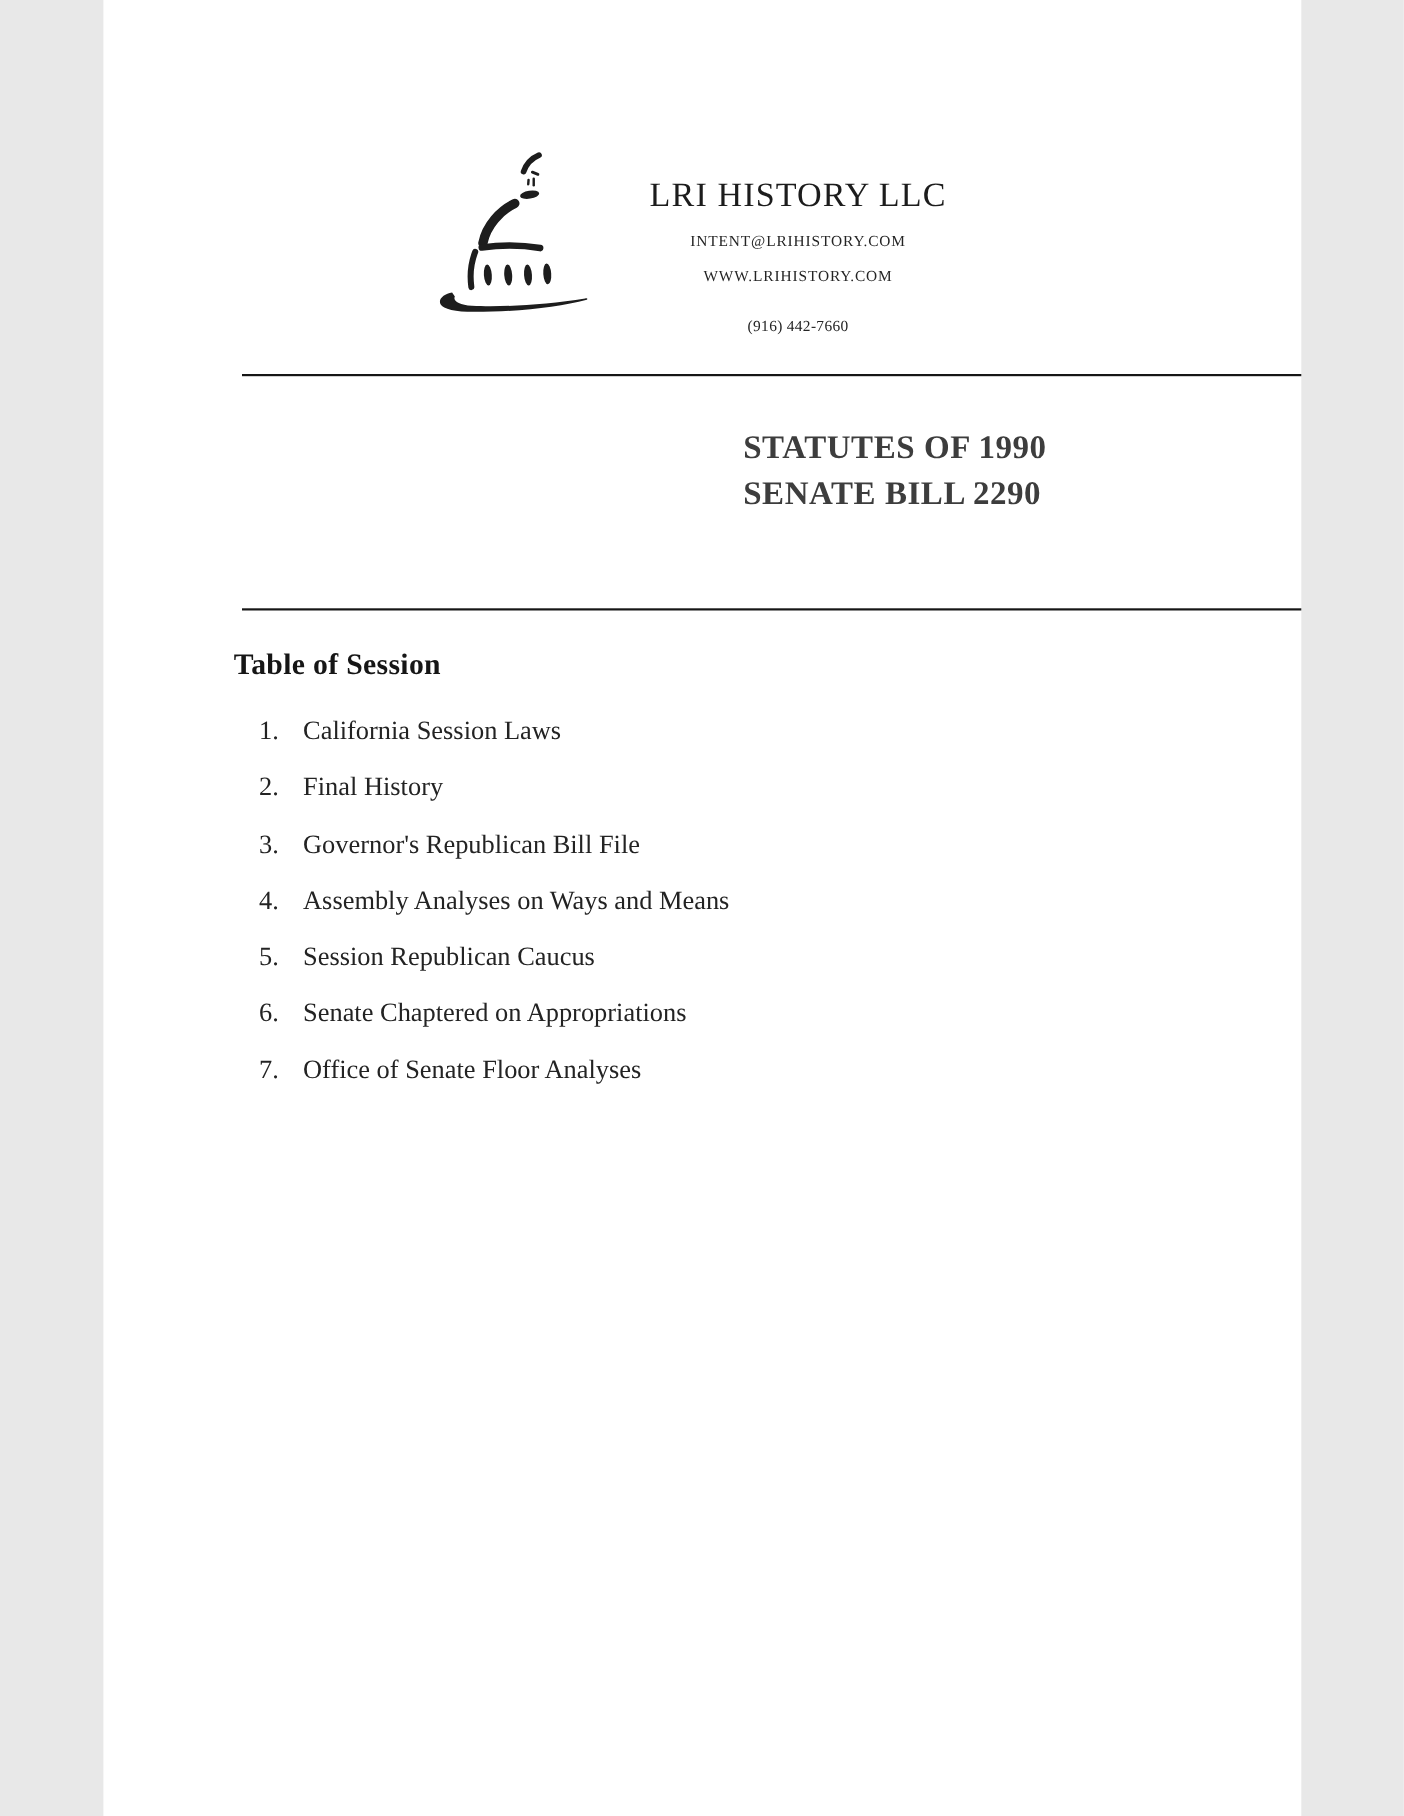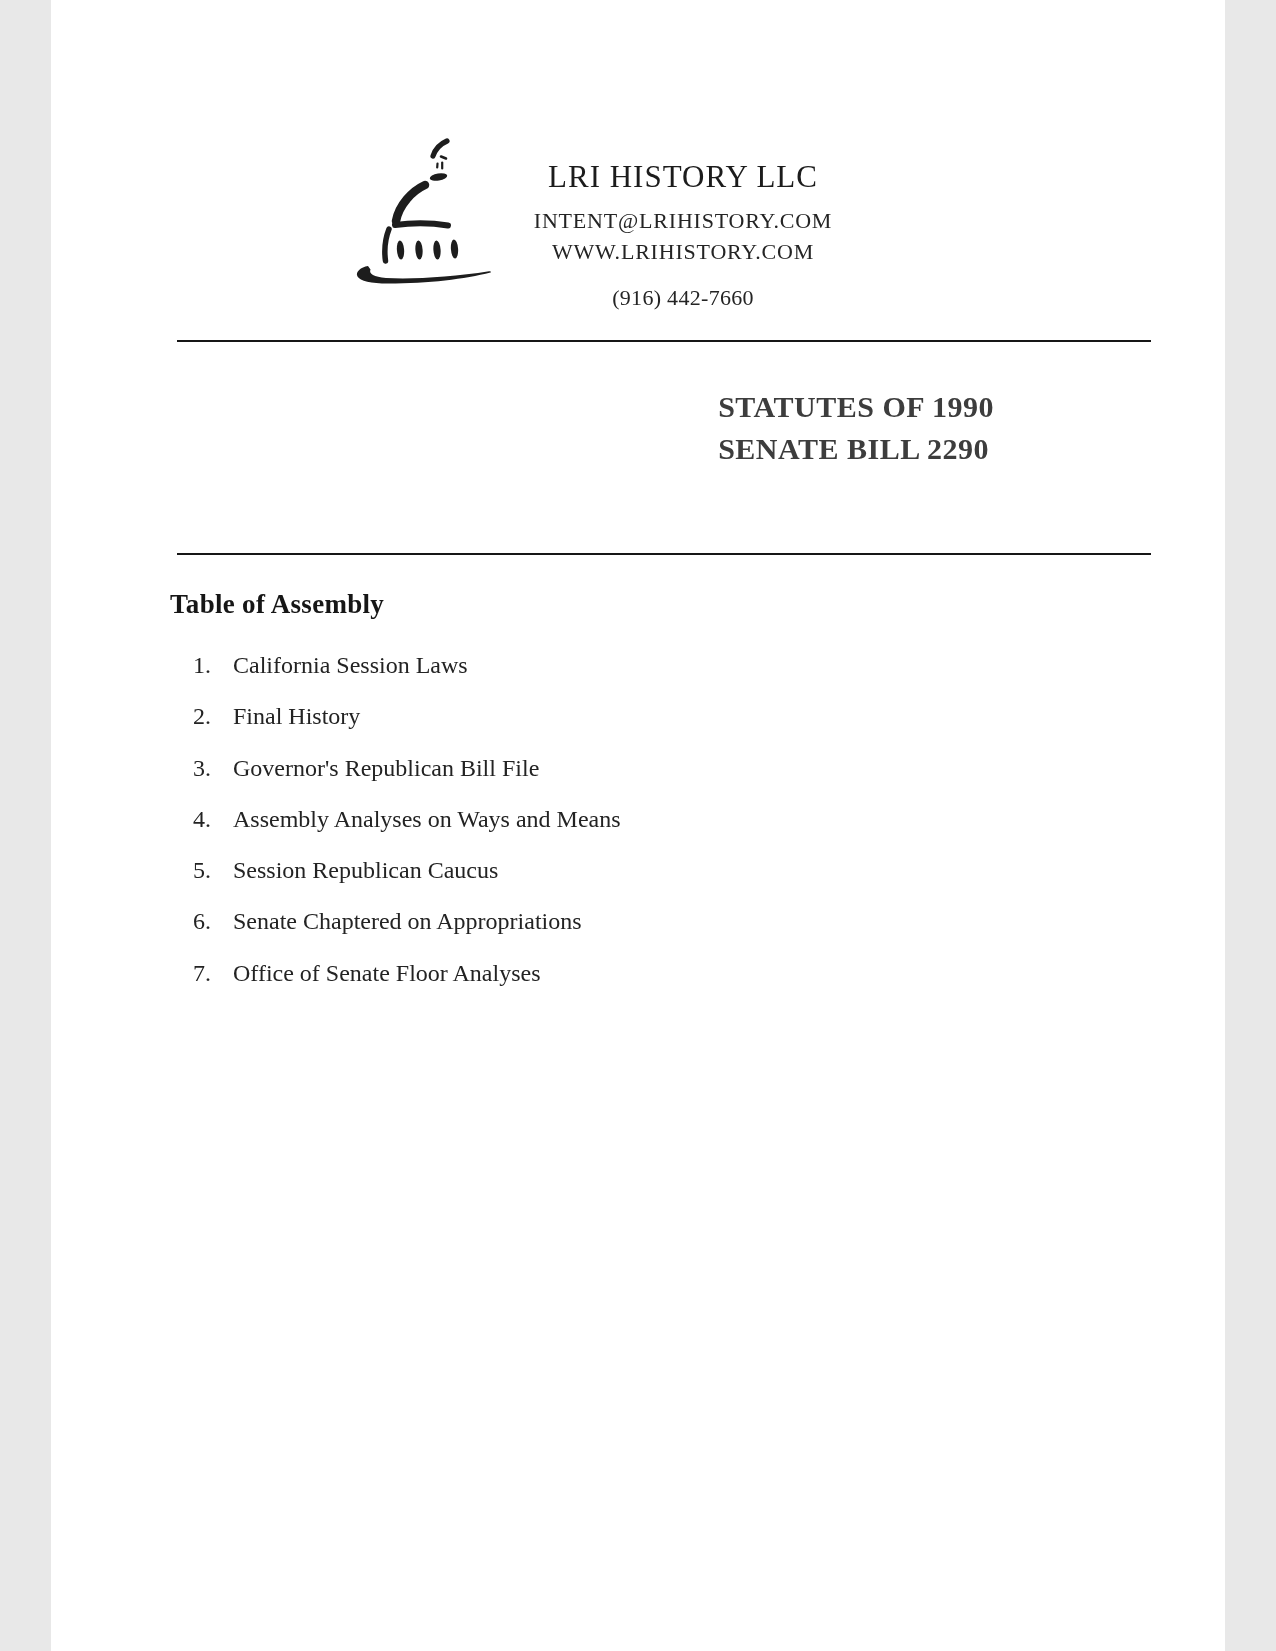--- a/index.html
+++ b/index.html
@@ -2,21 +2,21 @@
 <html><head>
 <meta charset="utf-8">
 <style>
   html, body {
     margin: 0;
     padding: 0;
     background: #e8e8e8;
   }
   .page {
     position: relative;
-    width: 1174px;
+    width: 1089px;
     height: 1651px;
     margin: 0 auto;
     background: #ffffff;
     font-family: "Liberation Serif", serif;
     color: #1f1f1f;
     overflow: hidden;
   }
 
   
   .logo {
@@ -36,21 +36,21 @@
   .company-name {
     font-size: 31px;
     line-height: 34px;
     font-weight: normal;
     letter-spacing: 1px;
     margin: 0;
     color: #1c1c1c;
     white-space: nowrap;
   }
   .contact-line {
-    font-size: 22px;
+    font-size: 14px;
     line-height: 22px;
     letter-spacing: 0.8px;
     color: #242424;
     white-space: nowrap;
   }
   .contact-email   { margin-top: 16px; }
   .contact-website { margin-top: 9px; }
   .contact-phone   { margin-top: 24px; letter-spacing: 0.3px; }
 
   
@@ -164,21 +164,21 @@
   </div>
 
   <div class="rule rule-top"></div>
   <div class="rule rule-bottom"></div>
 
   <div class="title-block">
     <div class="title-line">STATUTES OF 1990</div>
     <div class="title-line">SENATE BILL 2290</div>
   </div>
 
-  <h2 class="toc-heading">Table of Assembly</h2>
+  <h2 class="toc-heading">Table of Session</h2>
 
   <ol class="toc-list">
     <li class="toc-item">
       <span class="toc-item-number">1.</span>
       <span class="toc-item-label">California Session Laws</span>
     </li>
     <li class="toc-item">
       <span class="toc-item-number">2.</span>
       <span class="toc-item-label">Final History</span>
     </li>

